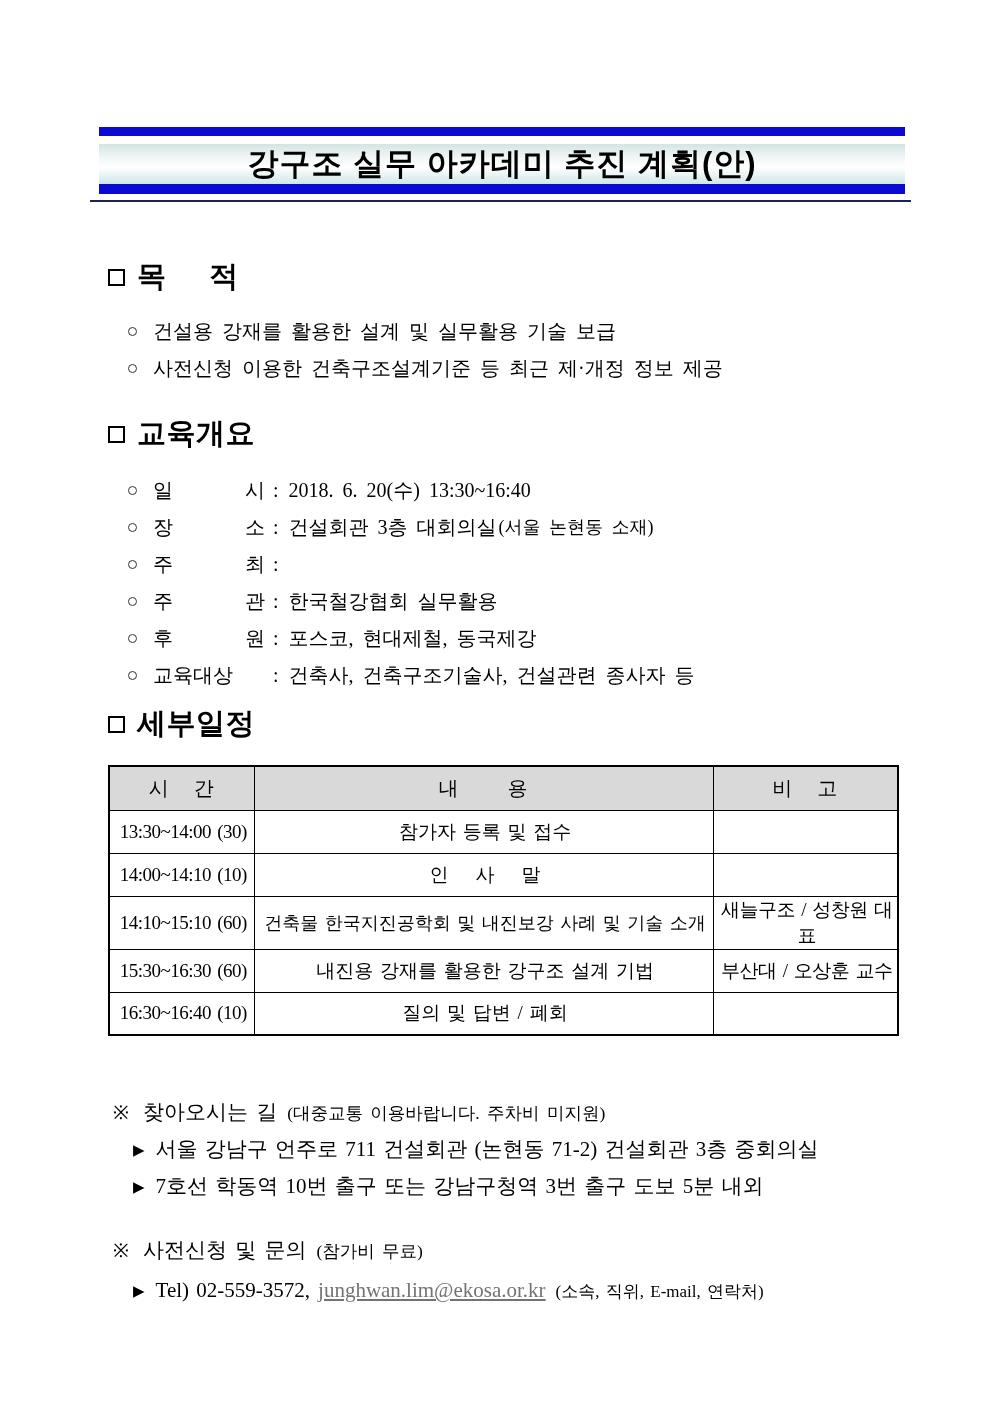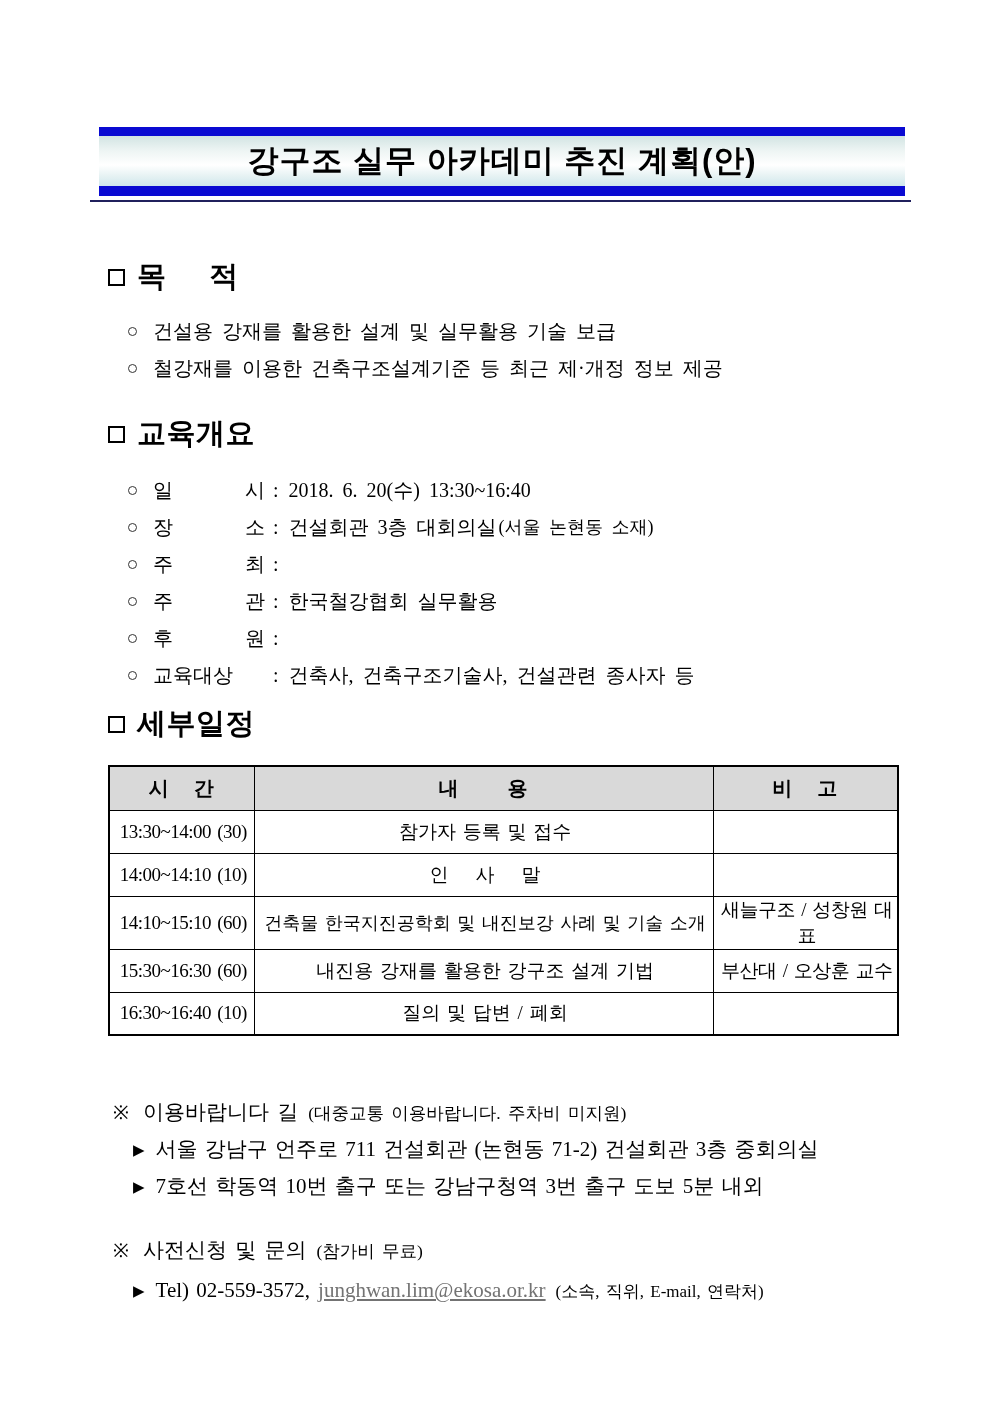--- a/index.html
+++ b/index.html
@@ -12,23 +12,23 @@
     color: #000;
     font-family: "Liberation Serif", "DejaVu Serif", serif;
     overflow: hidden;
   }
 
   
   .banner { position: absolute; left: 99px; top: 127px; width: 806px; }
   .banner-bar { height: 9px; background: #0a0ad2; }
   .banner-bar.bottom { height: 10px; }
   .banner-body {
-    height: 50px;
+    height: 40px;
     background: linear-gradient(180deg, #d2e4e3 0%, #eef5f4 30%, #ffffff 58%, #e6f2f3 80%, #cfe7ec 100%);
-    display: flex; align-items: center; justify-content: center;
+    display: flex; align-items: center; justify-content: center; margin-top: 8px;
   }
   .banner-title {
     font-family: "Liberation Sans", "DejaVu Sans", sans-serif;
     font-weight: 800;
     font-size: 31px;
     letter-spacing: 1px;
     white-space: pre;
   }
   .banner-underline {
     position: absolute; left: 90px; top: 200px;
@@ -88,21 +88,21 @@
   }
   table.schedule th, table.schedule td {
     border: 1px solid #000;
     text-align: center;
     vertical-align: middle;
     padding: 0 4px;
   }
   table.schedule th {
     background: #d9d9d9;
     height: 44px;
-    font-weight: 700;
+    font-weight: 400;
     font-size: 20px;
     white-space: pre;
     letter-spacing: 1px;
   }
   table.schedule td { height: 43px; font-size: 19px; word-spacing: 2px; padding-left: 7px; }
   td.cell-time { font-size: 17px; letter-spacing: -0.5px; }
   td.cell-content { white-space: pre-wrap; }
   td.cell-note { font-size: 17px; letter-spacing: -0.5px; }
 
   
@@ -139,21 +139,21 @@
     <div class="sec-heading" style="margin-bottom:20px;">
       <span class="sq"></span>
       <span class="sec-heading-label">목     적</span>
     </div>
     <div class="b-item">
       <span class="circ"></span>
       <span>건설용 강재를 활용한 설계 및 실무활용 기술 보급</span>
     </div>
     <div class="b-item">
       <span class="circ"></span>
-      <span>철강재를 이용한 건축구조설계기준 등 최근 제·개정 정보 제공</span>
+      <span>사전신청 이용한 건축구조설계기준 등 최근 제·개정 정보 제공</span>
     </div>
   </div>
 
   <div class="sec" style="top:414px;">
     <div class="sec-heading" style="margin-bottom:22px;">
       <span class="sq"></span>
       <span class="sec-heading-label">교육개요</span>
     </div>
 
     <div class="b-item">
@@ -177,20 +177,21 @@
     <div class="b-item">
       <span class="circ"></span>
       <span class="ov-label">주 관</span>
       <span class="ov-colon">:</span>
       <span>한국철강협회 실무활용</span>
     </div>
     <div class="b-item">
       <span class="circ"></span>
       <span class="ov-label">후 원</span>
       <span class="ov-colon">:</span>
+      <span>포스코, 현대제철, 동국제강</span>
     </div>
     <div class="b-item">
       <span class="circ"></span>
       <span class="ov-label">교육대상</span>
       <span class="ov-colon">:</span>
       <span>건축사, 건축구조기술사, 건설관련 종사자 등</span>
     </div>
   </div>
 
   <div class="sec" style="top:704px;">
@@ -238,21 +239,21 @@
           <td class="cell-content">질의 및 답변 / 폐회</td>
           <td class="cell-note"></td>
         </tr>
       </tbody>
     </table>
   </div>
 
   <div class="ref-block" style="top:1098px;">
     <div class="ref-line">
       <span class="ref-mark">※</span>
-      <span>이용바랍니다 길</span>
+      <span>찾아오시는 길</span>
       <span class="ref-note">(대중교통 이용바랍니다. 주차비 미지원)</span>
     </div>
     <div class="arrow-line">
       <span class="arrow">▶</span>
       <span>서울 강남구 언주로 711 건설회관 (논현동 71-2) 건설회관 3층 중회의실</span>
     </div>
     <div class="arrow-line">
       <span class="arrow">▶</span>
       <span>7호선 학동역 10번 출구 또는 강남구청역 3번 출구 도보 5분 내외</span>
     </div>

